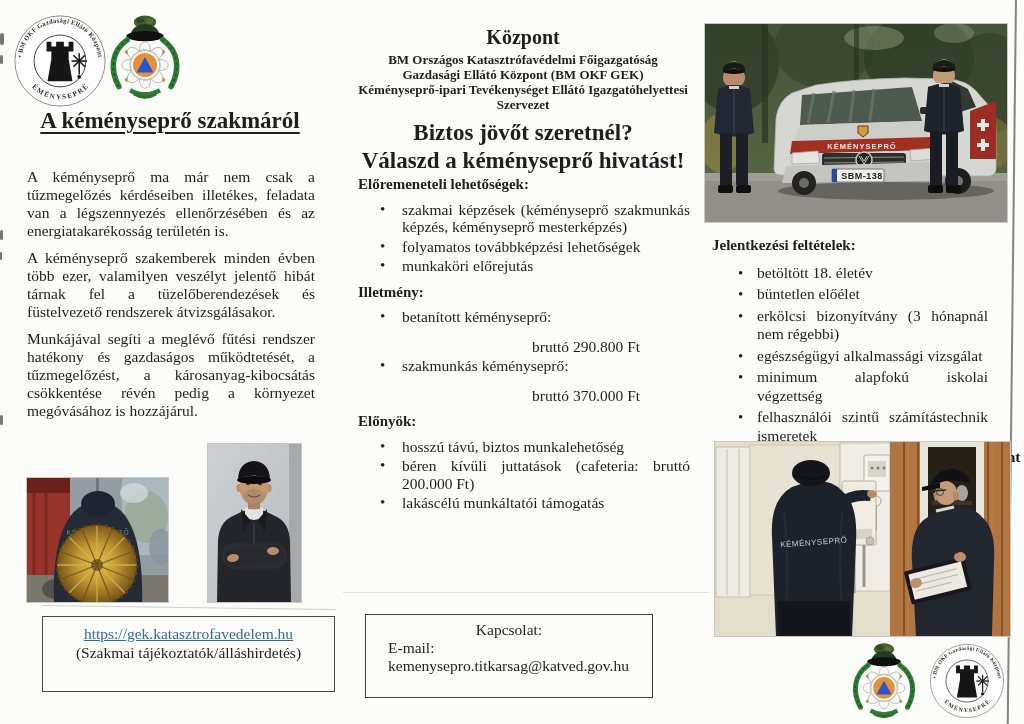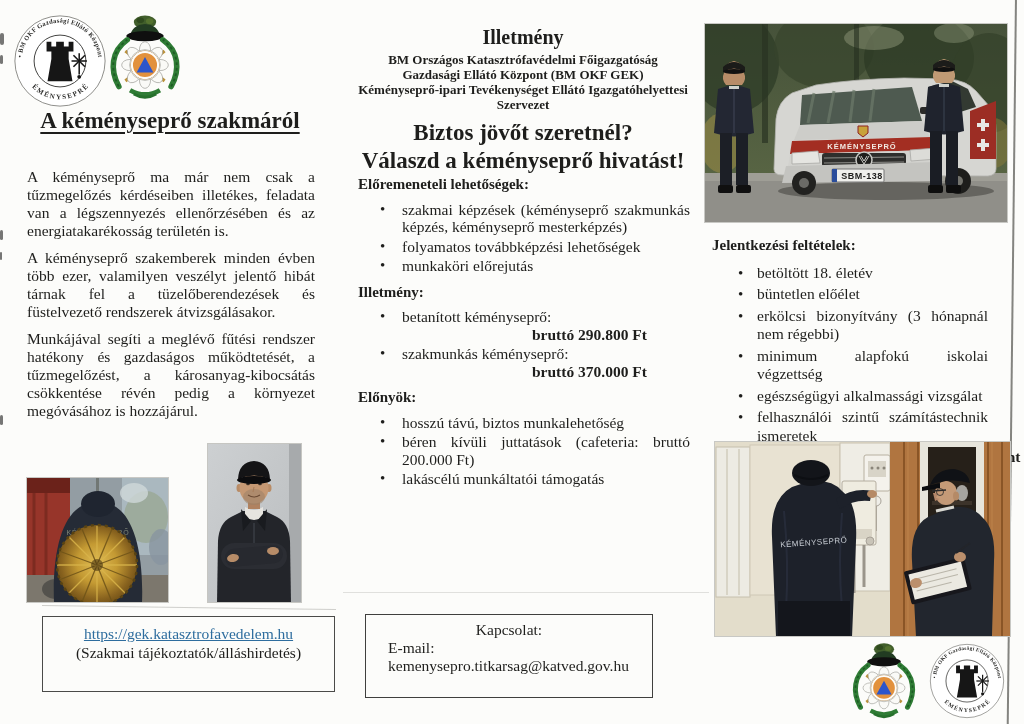--- a/index.html
+++ b/index.html
@@ -36,21 +36,21 @@
   .org-line{font-size:13px;font-weight:bold;line-height:15px;}
   .slogan{font-size:23px;font-weight:bold;line-height:28px;}
   .slogan-wrap{margin-top:7px;}
   .mid-body{position:absolute;left:358px;top:176px;width:332px;font-size:15.5px;line-height:17.5px;}
   .mid-body h3, .right-body h3{margin:0 0 7px 0;font-size:15px;font-weight:bold;}
   .mid-body ul, .right-body ul{list-style:none;margin:0 0 9px 0;padding:0;}
   .mid-body li{position:relative;padding-left:44px;margin-bottom:2px;text-align:justify;}
   .mid-body li::before, .right-body li::before{content:"•";position:absolute;font-size:15px;}
   .mid-body li::before{left:22px;top:0;}
   .mid-body li.salary{text-align:left;}
-  .amount{font-weight:bold;margin:0 0 2px 130px;}
+  .amount{font-weight:normal;margin:12px 0 2px 130px;}
   
   .right-body{position:absolute;left:712px;top:236px;width:276px;font-size:15.5px;line-height:18.5px;}
   .right-body h3{margin-bottom:9px;}
   .right-body li{position:relative;padding-left:45px;margin-bottom:3px;text-align:justify;}
   .right-body li::before{left:26px;top:0;}
   .right-body li.bold{font-weight:bold;white-space:nowrap;}
   .contact-box{
     position:absolute;left:365px;top:614px;width:288px;height:84px;
     border:1.5px solid #3f3f3d;box-sizing:border-box;font-size:15.5px;padding:6px 22px;
   }
@@ -219,21 +219,21 @@
       <rect x=".5" y=".5" width="94" height="159" fill="none" stroke="#c6c6c2"></rect>
     </svg>
   </div>
 
   <div class="link-box">
     <a class="weblink">https://gek.katasztrofavedelem.hu</a>
     <div class="link-note">(Szakmai tájékoztatók/álláshirdetés)</div>
   </div>
 
   <div class="mid-header">
-    <h2>Illetmény</h2>
+    <h2>Központ</h2>
     <div class="org-line">BM Országos Katasztrófavédelmi Főigazgatóság</div>
     <div class="org-line">Gazdasági Ellátó Központ (BM OKF GEK)</div>
     <div class="org-line">Kéményseprő-ipari Tevékenységet Ellátó Igazgatóhelyettesi</div>
     <div class="org-line">Szervezet</div>
     <div class="slogan-wrap">
       <div class="slogan">Biztos jövőt szeretnél?</div>
       <div class="slogan">Válaszd a kéményseprő hivatást!</div>
     </div>
   </div>
 
@@ -357,22 +357,22 @@
       <rect x=".5" y=".5" width="303" height="199" fill="none" stroke="#c8c8c4"></rect>
     </svg>
   </div>
 
   <div class="right-body">
     <h3>Jelentkezési feltételek:</h3>
     <ul>
       <li>betöltött 18. életév</li>
       <li>büntetlen előélet</li>
       <li>erkölcsi bizonyítvány (3 hónapnál nem régebbi)</li>
+      <li>egészségügyi alkalmassági vizsgálat</li>
       <li>minimum alapfokú iskolai végzettség</li>
-      <li>egészségügyi alkalmassági vizsgálat</li>
       <li>felhasználói szintű számítástechnik ismeretek</li>
       <li class="bold">„B” kategóriás jogosítvány előnyt jelent</li>
     </ul>
   </div>
 
   <div class="photo" style="left:714px;top:441px;">
     <svg width="297" height="196" viewBox="0 0 297 196">
       <rect width="297" height="196" fill="#e3ddcb"></rect>
       <rect x="2" y="6" width="34" height="150" fill="#edebe3" stroke="#c6c0ae"></rect>
       <line x1="13" y1="8" x2="13" y2="154" stroke="#d8d4c6" stroke-width="2"></line>

